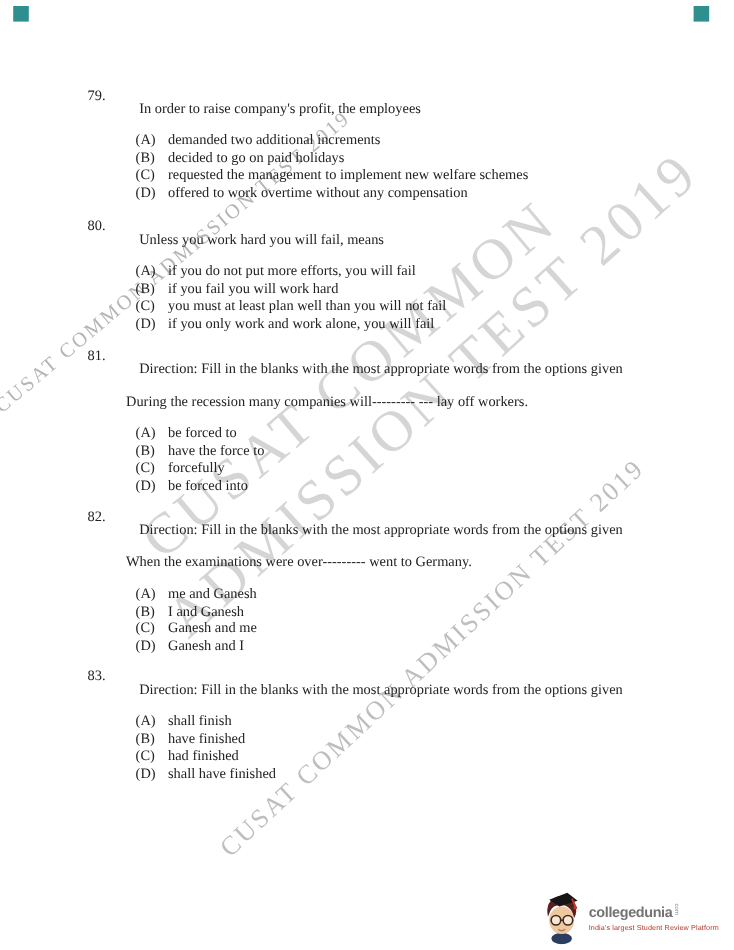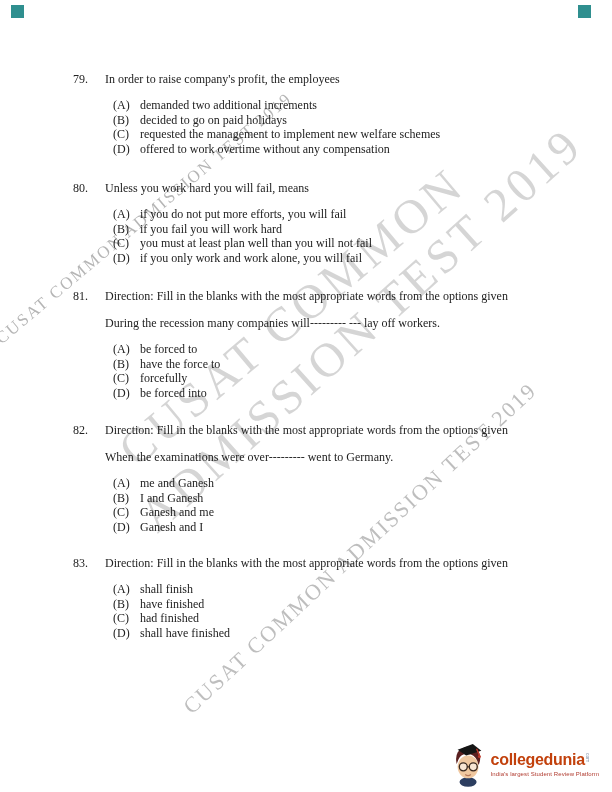--- a/index.html
+++ b/index.html
@@ -72,21 +72,21 @@
   .q81 { top: 289px; }
   .q82 { top: 423px; }
   .q83 { top: 556px; }
 
   .qnum {
     position: absolute;
     left: 73px;
     top: 0;
   }
   .qbody { margin-left: 105px; margin-right: 55px; }
-  .qtext { margin: 0; }
+  .qtext { margin: 11px; }
   .qtext .bold { font-weight: normal; }
   .qsub { margin: 13px 0 0 0; }
   .options { margin-top: 12px; }
   .option {
     display: flex;
     line-height: 14.7px;
     padding-left: 8px;
   }
   .olabel { width: 27px; flex: 0 0 27px; }
   .otext { flex: 1; }
@@ -99,23 +99,23 @@
     display: flex;
     align-items: center;
     gap: 3px;
     z-index: 2;
   }
   .logo-text { display: flex; flex-direction: column; }
   .brand-row { display: flex; align-items: flex-start; }
   .brand {
     font-family: "Liberation Sans", "DejaVu Sans", sans-serif;
     font-weight: bold;
-    font-size: 16px;
+    font-size: 12px;
     line-height: 18px;
-    color: #c2410c;
+    color: #737373;
     letter-spacing: -0.3px;
   }
   .brand-suffix {
     font-family: "Liberation Sans", "DejaVu Sans", sans-serif;
     font-size: 5px;
     line-height: 5px;
     color: #7f8fa6;
     writing-mode: vertical-rl;
     margin-top: 2px;
   }

